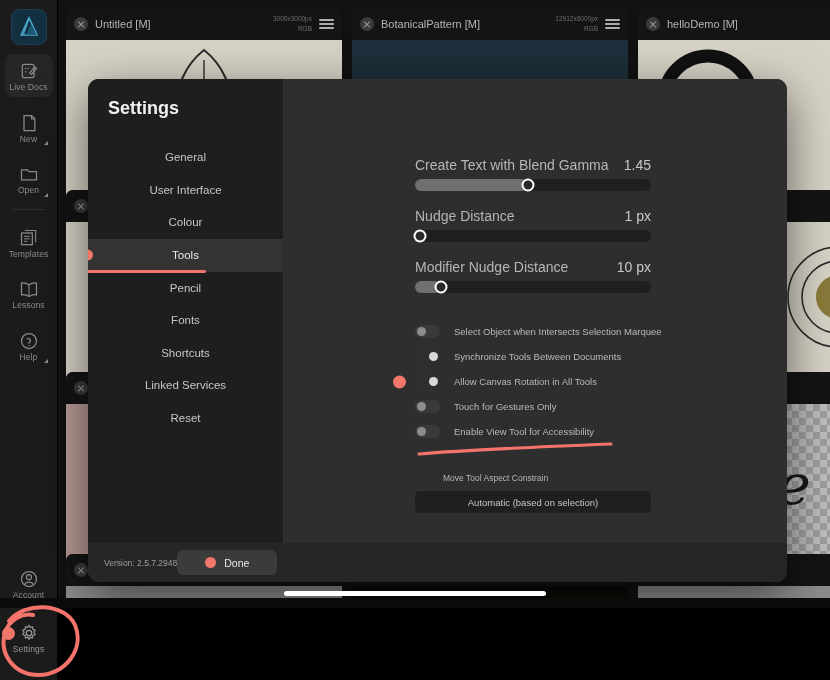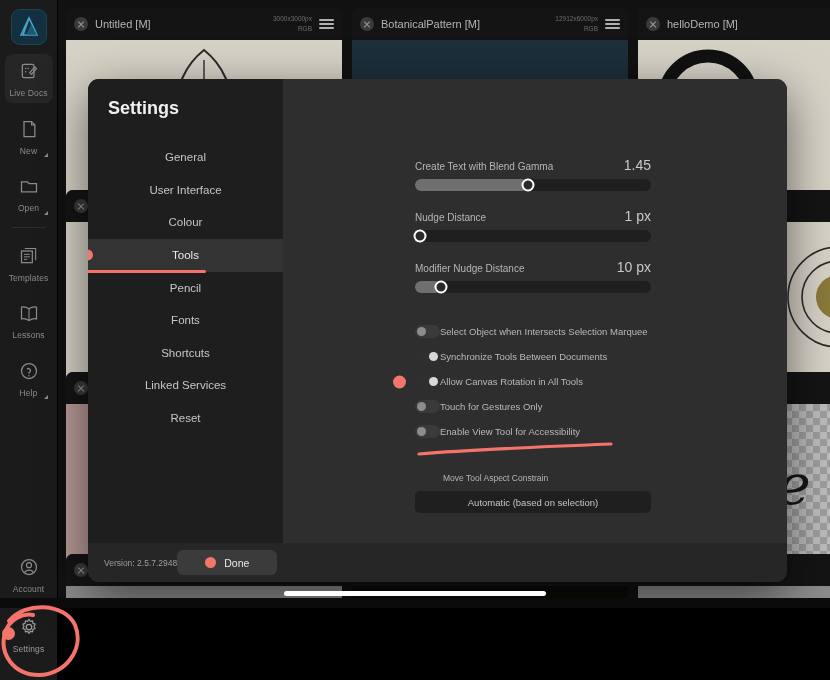--- a/index.html
+++ b/index.html
@@ -18,21 +18,21 @@
     display:flex; flex-direction:column; align-items:center;
   }
   .logo {
     width:36px; height:36px; margin-top:9px; border-radius:9px;
     background:#12303f; position:relative; overflow:hidden;
     box-shadow:inset 0 0 0 1px #1d4256;
   }
   .logo svg { position:absolute; left:6px; top:6px; }
   .rail-item {
     width:48px; margin-top:9px; padding:7px 0 5px; border-radius:8px;
-    display:flex; flex-direction:column; align-items:center; gap:8px;
+    display:flex; flex-direction:column; align-items:center; gap:2px;
     color:#8b8b8b; font-size:8.5px; letter-spacing:.1px;
     position:relative;
   }
   .rail-item.active { background:#262626; }
   .rail-item .ri-ico { width:20px; height:20px; display:block; }
   .rail-item .ri-lbl { line-height:1; white-space:nowrap; }
   .rail-item .corner {
     position:absolute; right:5px; bottom:3px;
     width:0; height:0; border-style:solid;
     border-width:0 0 4px 4px; border-color:transparent transparent #8b8b8b transparent;
@@ -134,36 +134,36 @@
   .nav-underline {
     position:absolute; left:-8px; bottom:-1px; width:126px; height:2.6px;
     background:#f4736a; border-radius:2px;
   }
 
   .dlg-main { flex:1 1 auto; background:#2e2e2e; position:relative; padding:78px 40px 0 40px; }
   .pane { width:236px; margin-left:92px; }
 
   .slider-block { margin-bottom:17px; }
   .sl-row { display:flex; justify-content:space-between; align-items:baseline; margin-bottom:6px; }
-  .sl-label { color:#b6b6b6; font-size:10px; }
+  .sl-label { color:#b6b6b6; font-size:14px; }
   .sl-value { color:#c9c9c9; font-size:14px; }
   .sl-track {
     position:relative; height:12px; border-radius:6px; background:#1f1f1f;
   }
   .sl-fill {
     position:absolute; left:0; top:0; bottom:0; border-radius:6px; background:#6f6f6f;
   }
   .sl-knob {
     position:absolute; top:50%; transform:translate(-50%,-50%);
     width:13px; height:13px; border-radius:50%;
     background:#2a2a2a; border:2.5px solid #ffffff;
   }
 
   .toggle-list { margin-top:26px; }
-  .tg-row { display:flex; align-items:center; height:25px; position:relative; margin-bottom:0; }
+  .tg-row { display:flex; align-items:center; gap:14px; height:25px; position:relative; margin-bottom:0; }
   .tg-sw {
     width:25px; height:13px; border-radius:7px; background:#3a3a3a;
     position:relative; flex:0 0 auto;
   }
   .tg-sw i {
     position:absolute; top:1.6px; left:1.8px; width:9.5px; height:9.5px;
     border-radius:50%; background:#8d8d8d; transition:none;
   }
   .tg-sw.on { background:#2f2f2f; }
   .tg-sw.on i { left:13.5px; background:#d8d8d8; }

